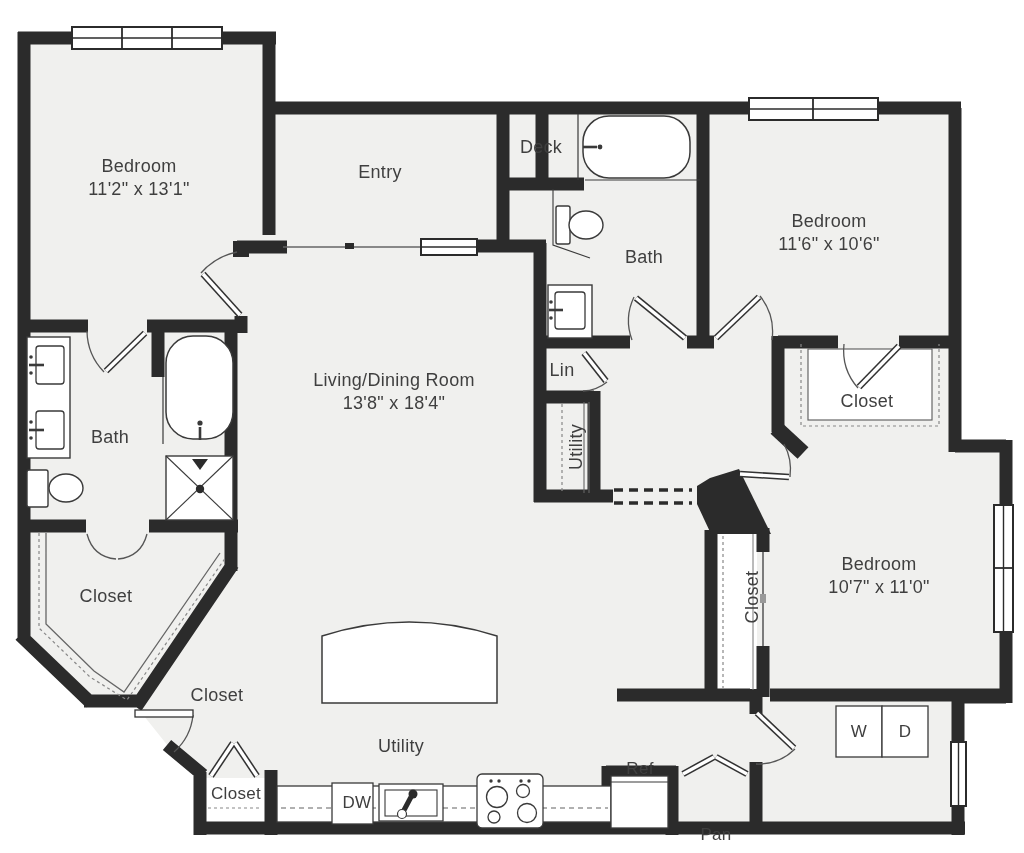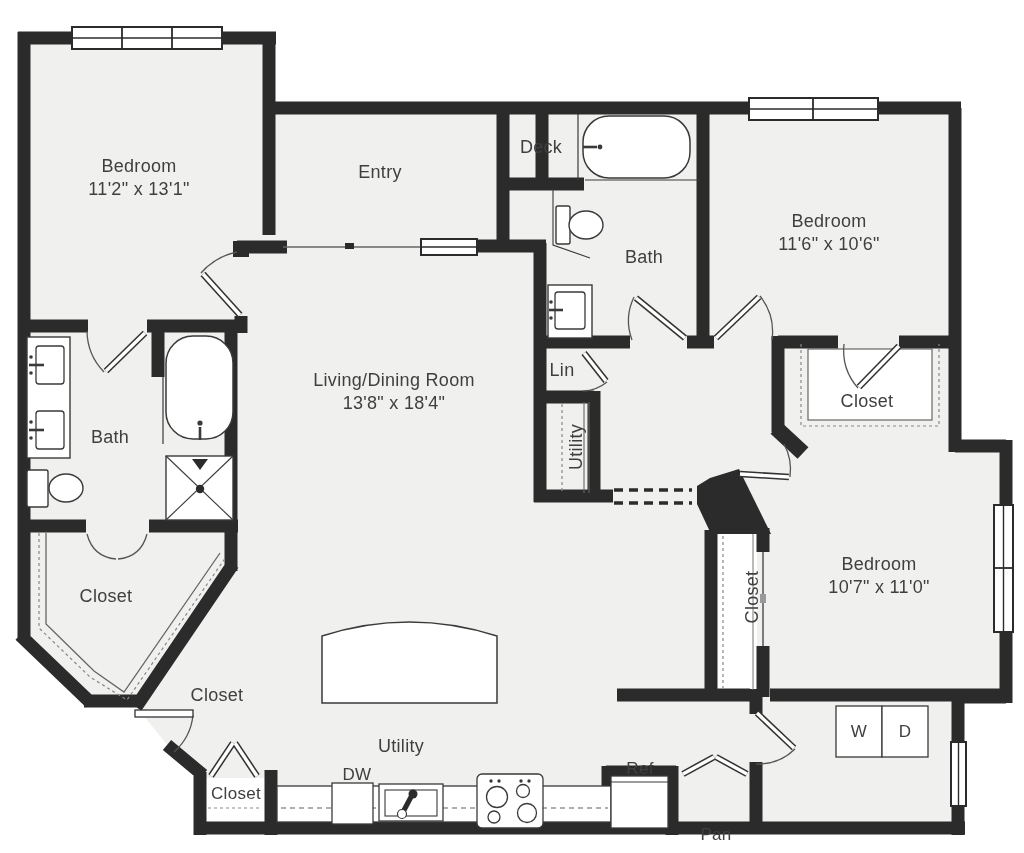--- a/index.html
+++ b/index.html
@@ -291,18 +291,18 @@
   <div class="lbl" style="left:106px;top:596px">Closet</div>
   <div class="lbl" style="left:217px;top:695px">Closet</div>
   <div class="lbl" style="left:401px;top:746px">Utility</div>
   <div class="lbl small" style="left:236px;top:793px">Closet</div>
   <div class="lbl" style="left:879px;top:576px">
     <div>Bedroom</div>
     <div>10'7" x 11'0"</div>
   </div>
   <div class="lbl vert" style="left:752px;top:597px">Closet</div>
 
-  <div class="lbl small" style="left:357px;top:774px">DW</div>
+  <div class="lbl small" style="left:357px;top:802px">DW</div>
   <div class="lbl small" style="left:640px;top:768px">Ref</div>
   <div class="lbl small" style="left:716px;top:834px">Pan</div>
   <div class="lbl small" style="left:859px;top:731px">W</div>
   <div class="lbl small" style="left:905px;top:731px">D</div>
 </div>
 
 </body></html>

